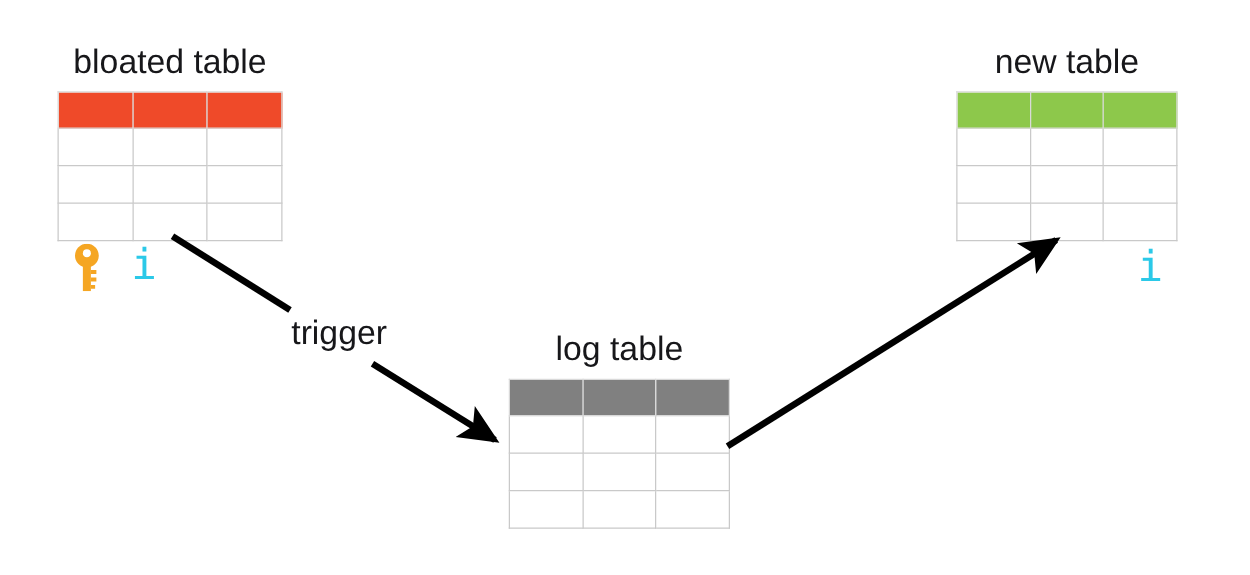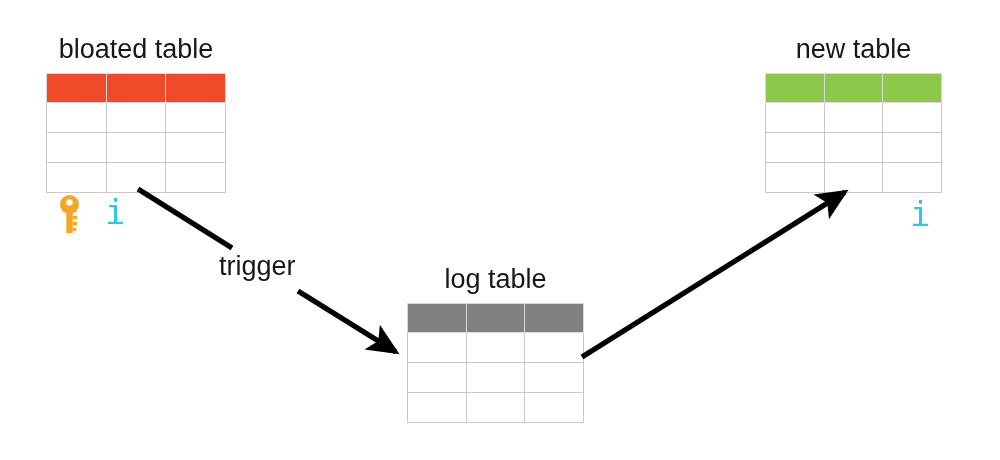--- a/index.html
+++ b/index.html
@@ -196,15 +196,15 @@
       </marker>
     </defs>
 
     <line x1="138" y1="189" x2="232" y2="248" stroke="#000000" stroke-width="5.2" stroke-linecap="butt"></line>
 
     <line x1="298" y1="291" x2="396" y2="352" stroke="#000000" stroke-width="5.2" stroke-linecap="butt" marker-end="url(#head)"></line>
 
     <line x1="582" y1="357" x2="845" y2="192" stroke="#000000" stroke-width="5.2" stroke-linecap="butt" marker-end="url(#head)"></line>
   </svg>
 
-  <div class="arrow-label" style="left:219px; top:250px;">trigger</div>
+  <div class="arrow-label" style="left:233px; top:250px;">trigger</div>
 
 </div>
 
 </body></html>

